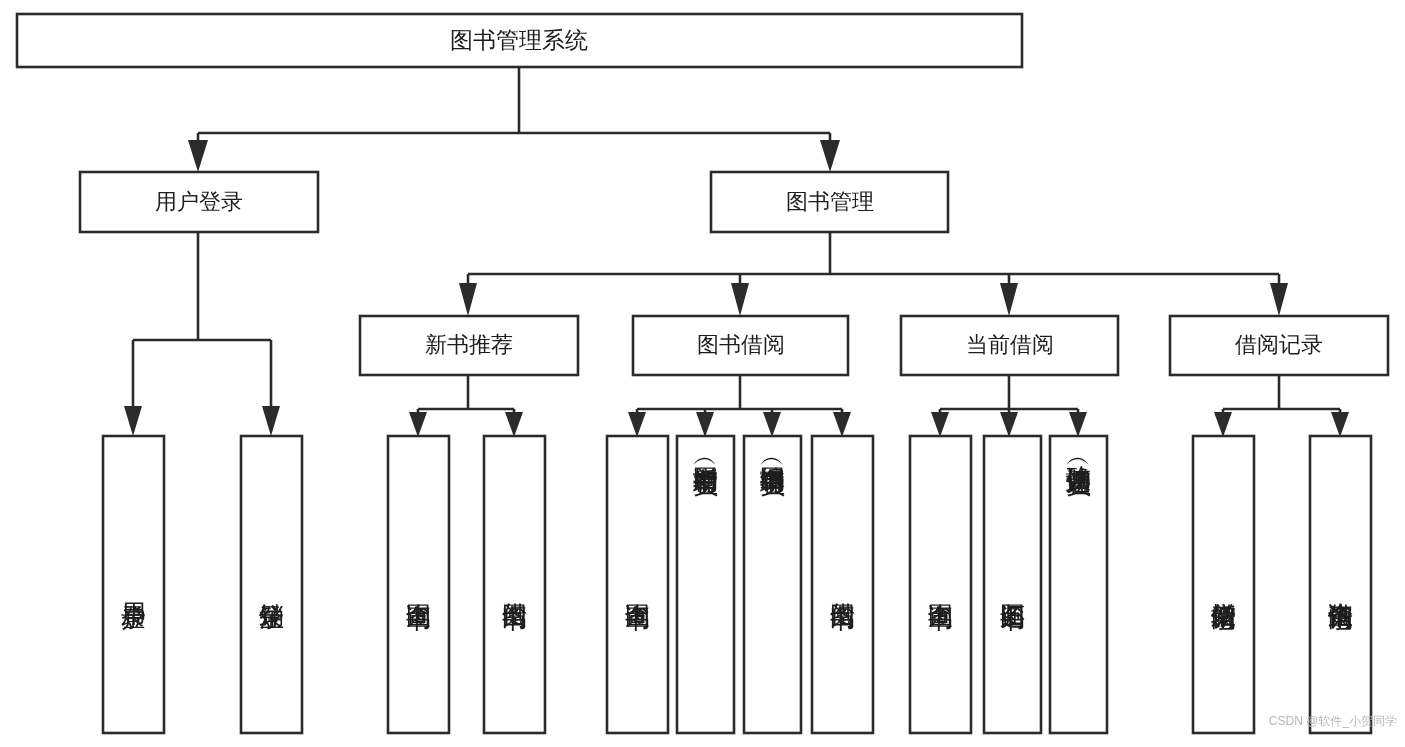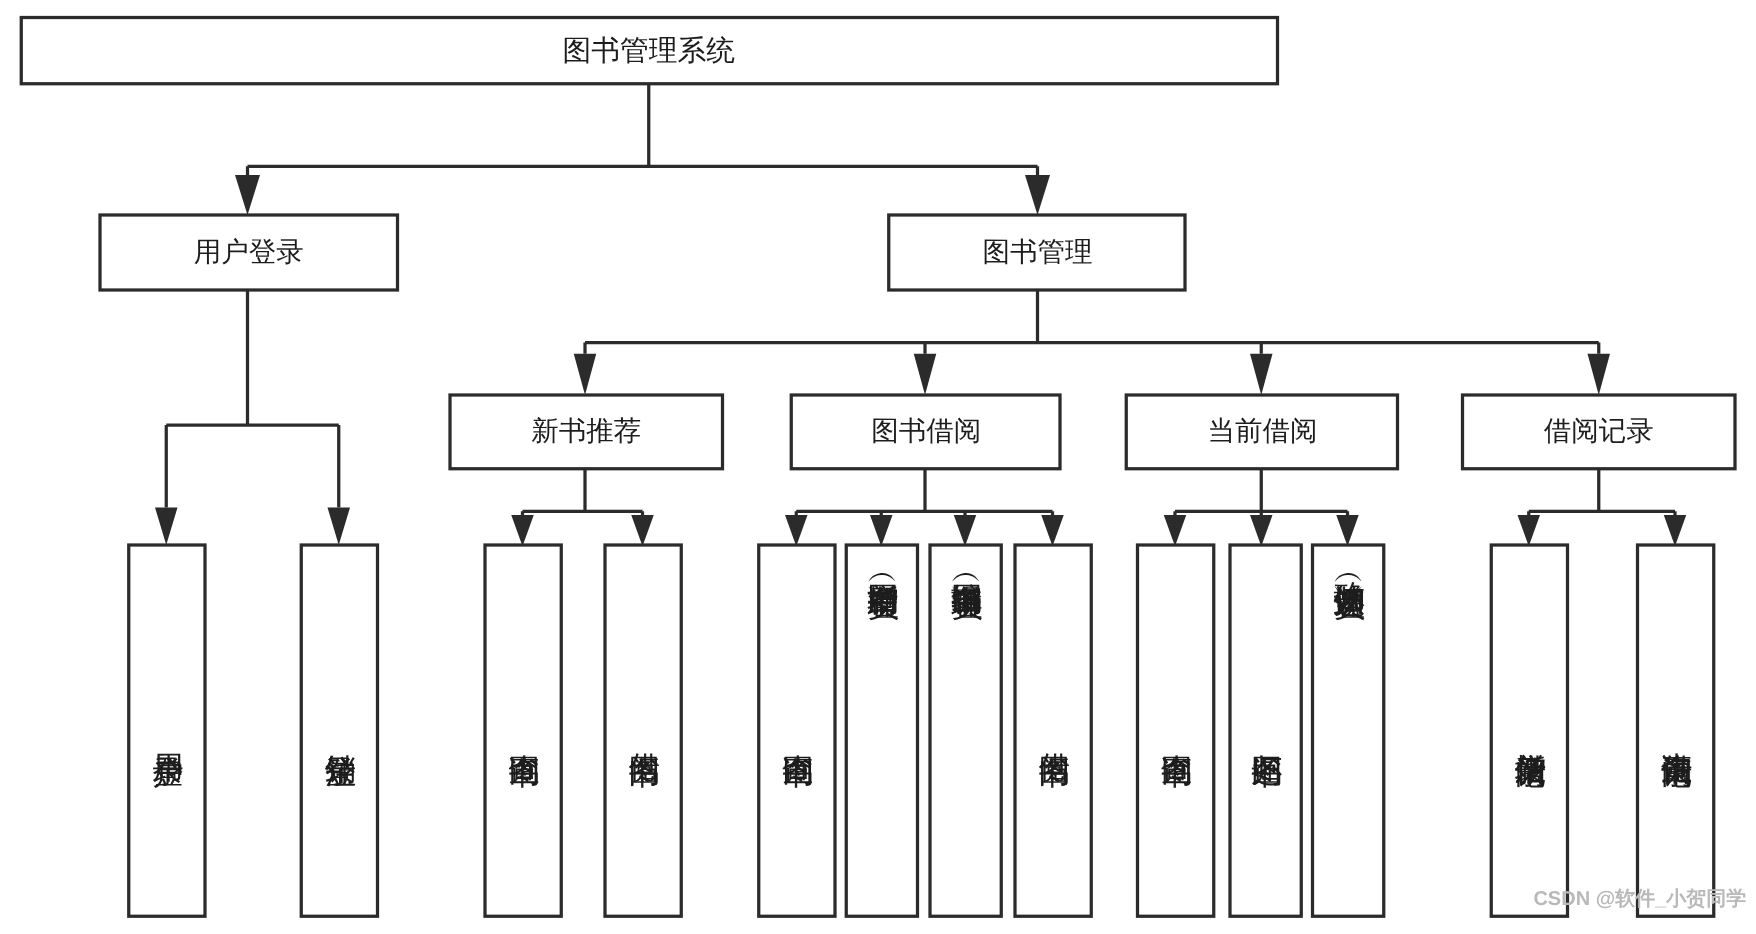--- a/index.html
+++ b/index.html
@@ -67,25 +67,24 @@
     align-items: center;
     justify-content: center;
     white-space: nowrap;
     user-select: none;
   }
   .watermark {
     position: absolute;
     right: 8px;
     bottom: 6px;
     font-family: "Liberation Sans", "DejaVu Sans", sans-serif;
-    font-size: 16px;
+    font-size: 12px;
     color: #b9b9b9;
     white-space: nowrap;
     user-select: none;
-    font-weight: bold;
   }
 </style>
 </head>
 <body>
 
 <div id="diagram-root">
 
   <svg class="canvas" viewBox="0 0 1405 747">
 
     <g>

